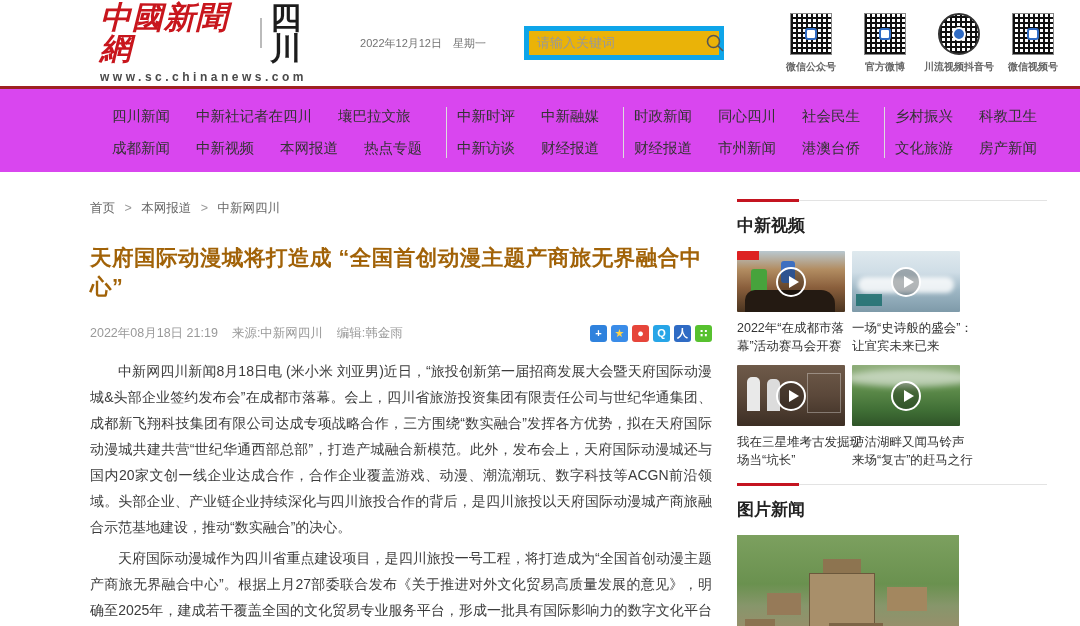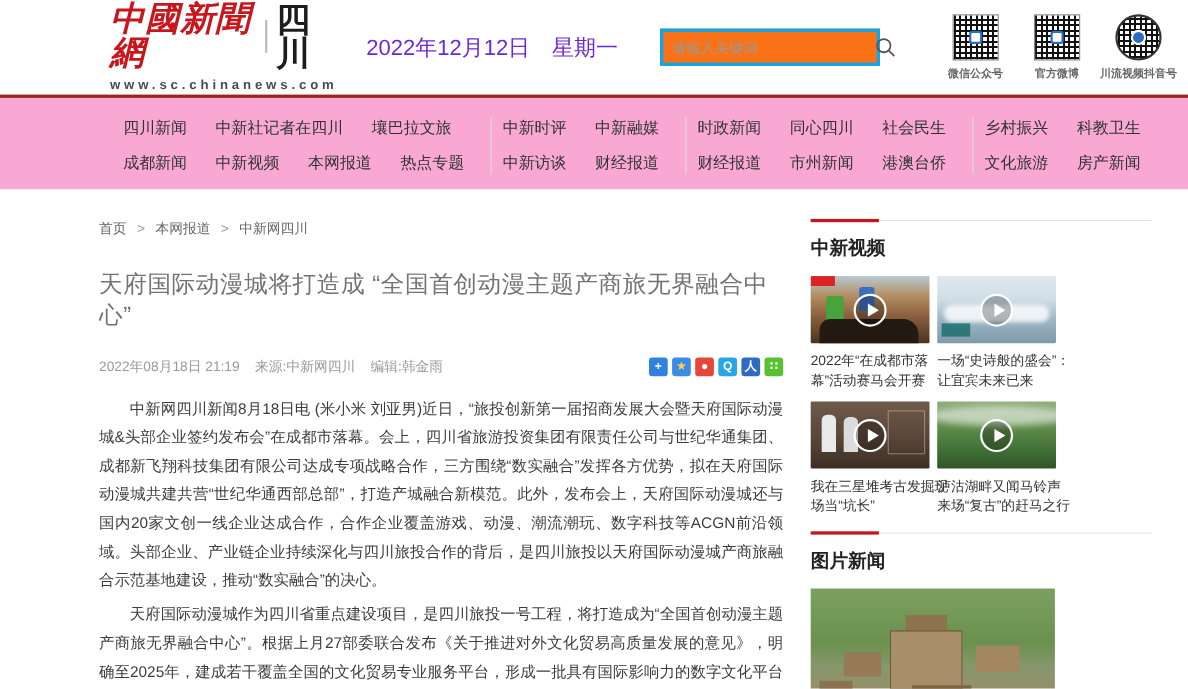--- a/index.html
+++ b/index.html
@@ -10,55 +10,55 @@
   .topbar { height:89px; background:#fff; border-bottom:3px solid #9e2121; position:relative; }
   .topbar-inner { display:flex; align-items:center; height:100%; padding:0 18px 0 100px; }
   .logo { display:flex; flex-direction:column; cursor:pointer; }
   .logo-row { display:flex; align-items:center; line-height:1; }
   .logo-cn { font-family:"DejaVu Serif","Liberation Serif",serif; font-weight:bold; font-style:italic;
     font-size:31px; color:#c8161d; letter-spacing:1px; }
   .logo-bar { width:2px; height:30px; background:#bbb; margin:0 8px 0 10px; }
   .logo-region { font-size:31px; font-weight:900; color:#1c1c1c; letter-spacing:3px;
     font-family:"Liberation Sans",sans-serif; }
   .logo-url { font-size:12px; font-weight:bold; color:#4a4a4a; letter-spacing:3.5px; margin-top:6px; }
-  .head-date { font-size:20px; color:#6d28d9; margin-left:26px; white-space:nowrap; }
-  .search-box { margin-left:38px; width:200px; height:34px; border:3px solid #0ea5e9;
-    display:flex; align-items:center; background:#f97316; }
+  .head-date { font-size:11px; color:#737373; margin-left:26px; white-space:nowrap; }
+  .search-box { margin-left:38px; width:200px; height:34px; border:5px solid #0ea5e9;
+    display:flex; align-items:center; background:#eab308;font-family:Liberation Serif, serif; }
   .search-box input { flex:1; border:none; outline:none; font-size:13px; color:#333;
     padding:0 8px; font-family:inherit; background:transparent; }
   .search-box input::placeholder { color:#999; }
   .search-btn { width:34px; height:100%; display:flex; align-items:center; justify-content:center; cursor:pointer; }
   .qr-group { display:flex; margin-left:58px; gap:16px; }
   .qr-item { display:flex; flex-direction:column; align-items:center; width:58px;font-weight:bold; }
   .qr-box { width:42px; height:42px; border:1px solid #888; background:
       repeating-linear-gradient(0deg,#111 0 2px,transparent 2px 5px),
       repeating-linear-gradient(90deg,#111 0 2px,#fff 2px 5px); position:relative; }
   .qr-box::after { content:""; position:absolute; inset:14px; background:#fff; border:2px solid #2f6bc4; border-radius:3px; }
   .qr-box.round { border-radius:50%; border:2px solid #333; }
   .qr-box.round::after { border-radius:50%; background:#2f6bc4; inset:12px; border-color:#fff; }
   .qr-label { font-size:10px; color:#666; margin-top:5px; white-space:nowrap; }
 
   
-  .main-nav { display:flex; padding:18px 0 14px 112px; background:#f9a8d4; }
+  .main-nav { display:flex; padding:18px 0 14px 112px; background:#d946ef; }
   .nav-group { padding-right:24px; }
   .nav-group + .nav-group { border-left:1px solid #ddd; padding-left:10px; }
   .nav-row { display:flex; gap:26px; margin-bottom:13px; }
   .nav-row:last-child { margin-bottom:0; }
   .nav-item { font-size:14.5px; color:#333; cursor:pointer; white-space:nowrap; }
 
   
   .content { display:flex; padding:28px 0 0 90px; }
   .main-col { width:622px; }
   .side-col { width:310px; margin-left:25px; }
 
   .breadcrumb { font-size:12.5px; color:#666; margin-bottom:26px; }
   .breadcrumb .bc-link { cursor:pointer; }
   .breadcrumb .bc-sep { margin:0 6px; color:#999; }
 
-  .article-title { font-size:21.5px; font-weight:normal; color:#737373; letter-spacing:.5px; margin-bottom:24px; }
+  .article-title { font-size:21.5px; font-weight:bold; color:#a16207; letter-spacing:.5px; margin-bottom:24px; }
   .meta-row { display:flex; align-items:center; font-size:12.5px; color:#999; margin-bottom:16px; }
   .meta-row .m { margin-right:14px; }
   .share-bar { margin-left:auto; display:flex; gap:4px; }
   .share-ic { width:17px; height:17px; border-radius:3px; color:#fff; font-size:11px; line-height:17px;
     text-align:center; cursor:pointer; font-weight:bold; overflow:hidden; }
   .si-0 { background:#2f82dd; } .si-1 { background:#3a8ce8; color:#ffd24a; }
   .si-2 { background:#e6453a; } .si-3 { background:#27a5e7; }
   .si-4 { background:#2f6bc4; } .si-5 { background:#57c12f; }
 
   .article-body p { font-size:14px; color:#3c3c3c; line-height:26px; text-align:justify;

